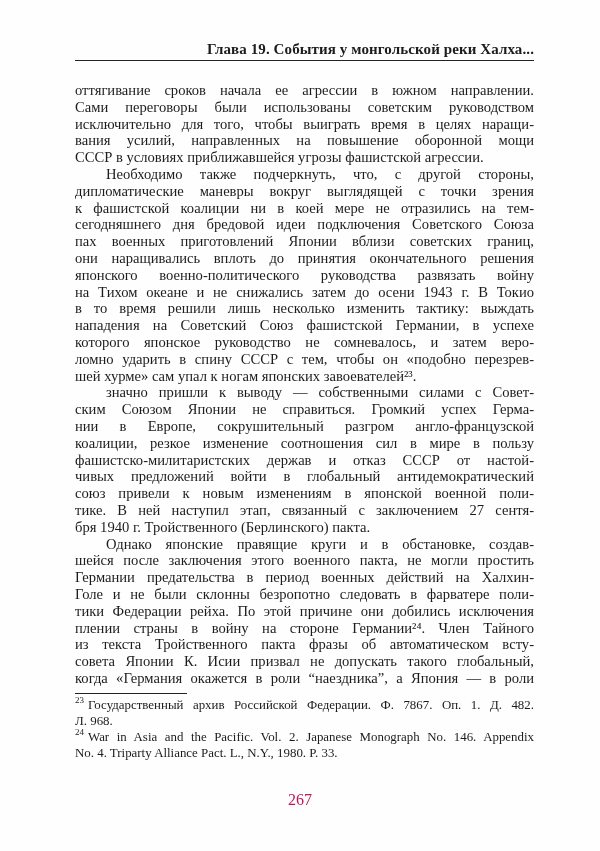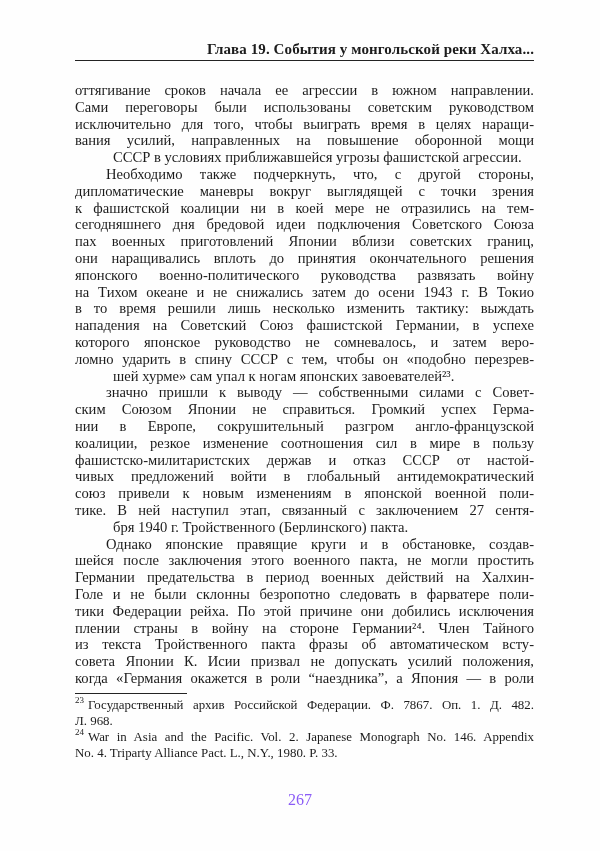--- a/index.html
+++ b/index.html
@@ -35,21 +35,21 @@
   .body-text {
     margin-top: 21px;
     font-size: 14.6px;
   }
   .line {
     text-align: justify;
     text-align-last: justify;
     line-height: 16.8px;
     white-space: normal;
   }
-  .line.lastline { text-align-last: left; margin-left: 38px; }
+  .line.lastline { text-align-last: left; }
   .para.indented .line:first-child { text-indent: 31px; }
   .fn-rule {
     width: 112px;
     border: none;
     border-top: 1.5px solid #232323;
     margin: 6px 0 3px 0;
   }
   .footnotes { font-size: 12.9px; }
   .fn-line {
     text-align: justify;
@@ -63,21 +63,21 @@
     line-height: 0;
     margin-right: 4px;
   }
   .page-number {
     position: absolute;
     top: 791px;
     left: 0;
     width: 100%;
     text-align: center;
     font-size: 16px;
-    color: #8b5cf6;
+    color: #be185d;
   }
 </style>
 </head>
 <body>
 
 <div class="page">
   <div class="content">
     <div class="running-head">Глава 19. События у монгольской реки Халха...</div>
     <hr class="head-rule">
     <div class="body-text">
@@ -115,21 +115,21 @@
           <div class="line lastline">бря 1940 г. Тройственного (Берлинского) пакта.</div>
         </div>
         <div class="para indented">
           <div class="line">Однако японские правящие круги и в обстановке, создав-</div>
           <div class="line">шейся после заключения этого военного пакта, не могли простить</div>
           <div class="line">Германии предательства в период военных действий на Халхин-</div>
           <div class="line">Голе и не были склонны безропотно следовать в фарватере поли-</div>
           <div class="line">тики Федерации рейха. По этой причине они добились исключения</div>
           <div class="line">плении страны в войну на стороне Германии²⁴. Член Тайного</div>
           <div class="line">из текста Тройственного пакта фразы об автоматическом всту-</div>
-          <div class="line">совета Японии К. Исии призвал не допускать усилий положения,</div>
+          <div class="line">совета Японии К. Исии призвал не допускать такого глобальный,</div>
           <div class="line">когда «Германия окажется в роли “наездника”, а Япония — в роли</div>
         </div>
       </div>
     <hr class="fn-rule">
     <div class="footnotes">
         <div class="footnote">
           <div class="fn-line"><span class="fn-marker">23</span>Государственный архив Российской Федерации. Ф. 7867. Оп. 1. Д. 482.</div>
           <div class="fn-line lastline">Л. 968.</div>
         </div>
         <div class="footnote">

